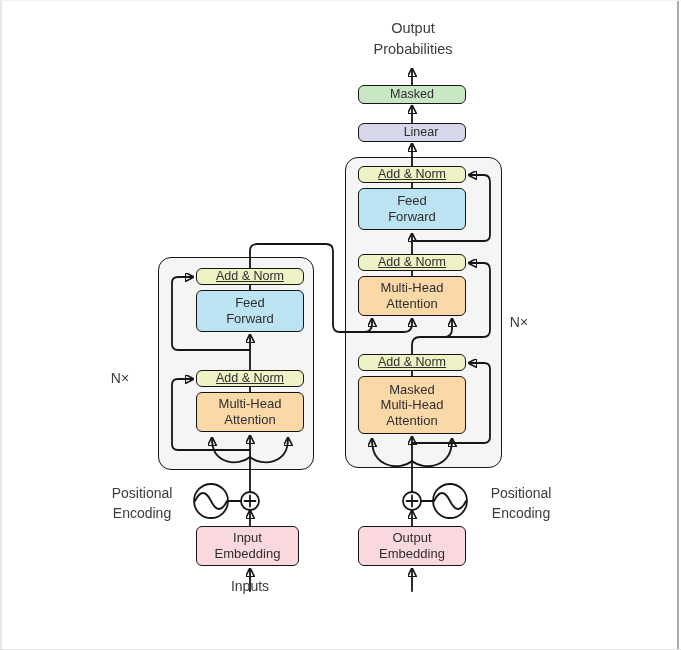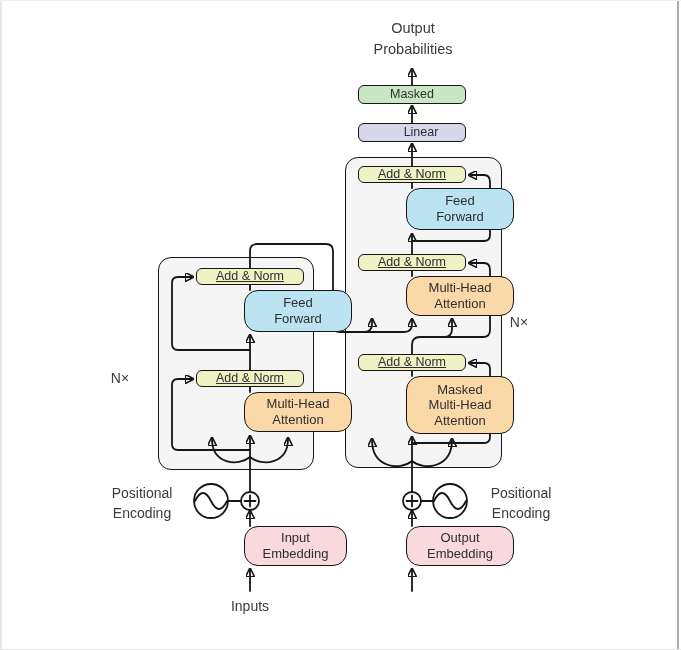--- a/index.html
+++ b/index.html
@@ -15,21 +15,21 @@
          border:1.8px solid var(--line-color);border-radius:13px;}
   svg.wires{position:absolute;left:0;top:0;z-index:2;}
   svg.wires path, svg.wires line{stroke:var(--line-color);stroke-width:1.8;fill:none;
          stroke-linecap:round;stroke-linejoin:round;}
   svg.wires circle{stroke:var(--line-color);stroke-width:1.8;fill:#fff;}
 
   .node{position:absolute;z-index:3;box-sizing:border-box;display:flex;align-items:center;
         justify-content:center;text-align:center;white-space:pre-line;
         border:1.8px solid var(--line-color);color:#2e2e2e;line-height:1.2;}
   .small{font-size:12.5px;line-height:1;border-radius:6px;}
-  .big{font-size:13px;border-radius:14px;margin-left:48px;}
+  .big{font-size:13px;border-radius:6px;}
   .softmax{background:var(--softmax-fill);}
   .linear{background:var(--linear-fill);padding-left:18px;}
   .addnorm{background:var(--addnorm-fill);text-decoration:underline;}
   .ff{background:var(--ff-fill);}
   .attn{background:var(--attention-fill);}
   .embed{background:var(--embedding-fill);}
 
   .lbl{position:absolute;z-index:4;color:#3b3b3b;font-size:14px;text-align:center;
        white-space:pre-line;transform:translateX(-50%);line-height:1.45;}
   .lbl-top{font-size:14.5px;}
@@ -140,19 +140,19 @@
 Embedding</div>
 
   <div class="lbl lbl-top" style="left:413px;top:18px">Output
 Probabilities</div>
   <div class="lbl" style="left:120px;top:368px">N×</div>
   <div class="lbl" style="left:519px;top:312px">N×</div>
   <div class="lbl" style="left:142px;top:483px">Positional
 Encoding</div>
   <div class="lbl" style="left:521px;top:483px">Positional
 Encoding</div>
-  <div class="lbl" style="left:250px;top:596px">Inputs</div>
+  <div class="lbl" style="left:250px;top:576px">Inputs</div>
 
   <div class="edge edge-left"></div>
   <div class="edge edge-right"></div>
   <div class="edge edge-top"></div>
   <div class="edge edge-bottom"></div>
 </div>
 
 </body></html>

